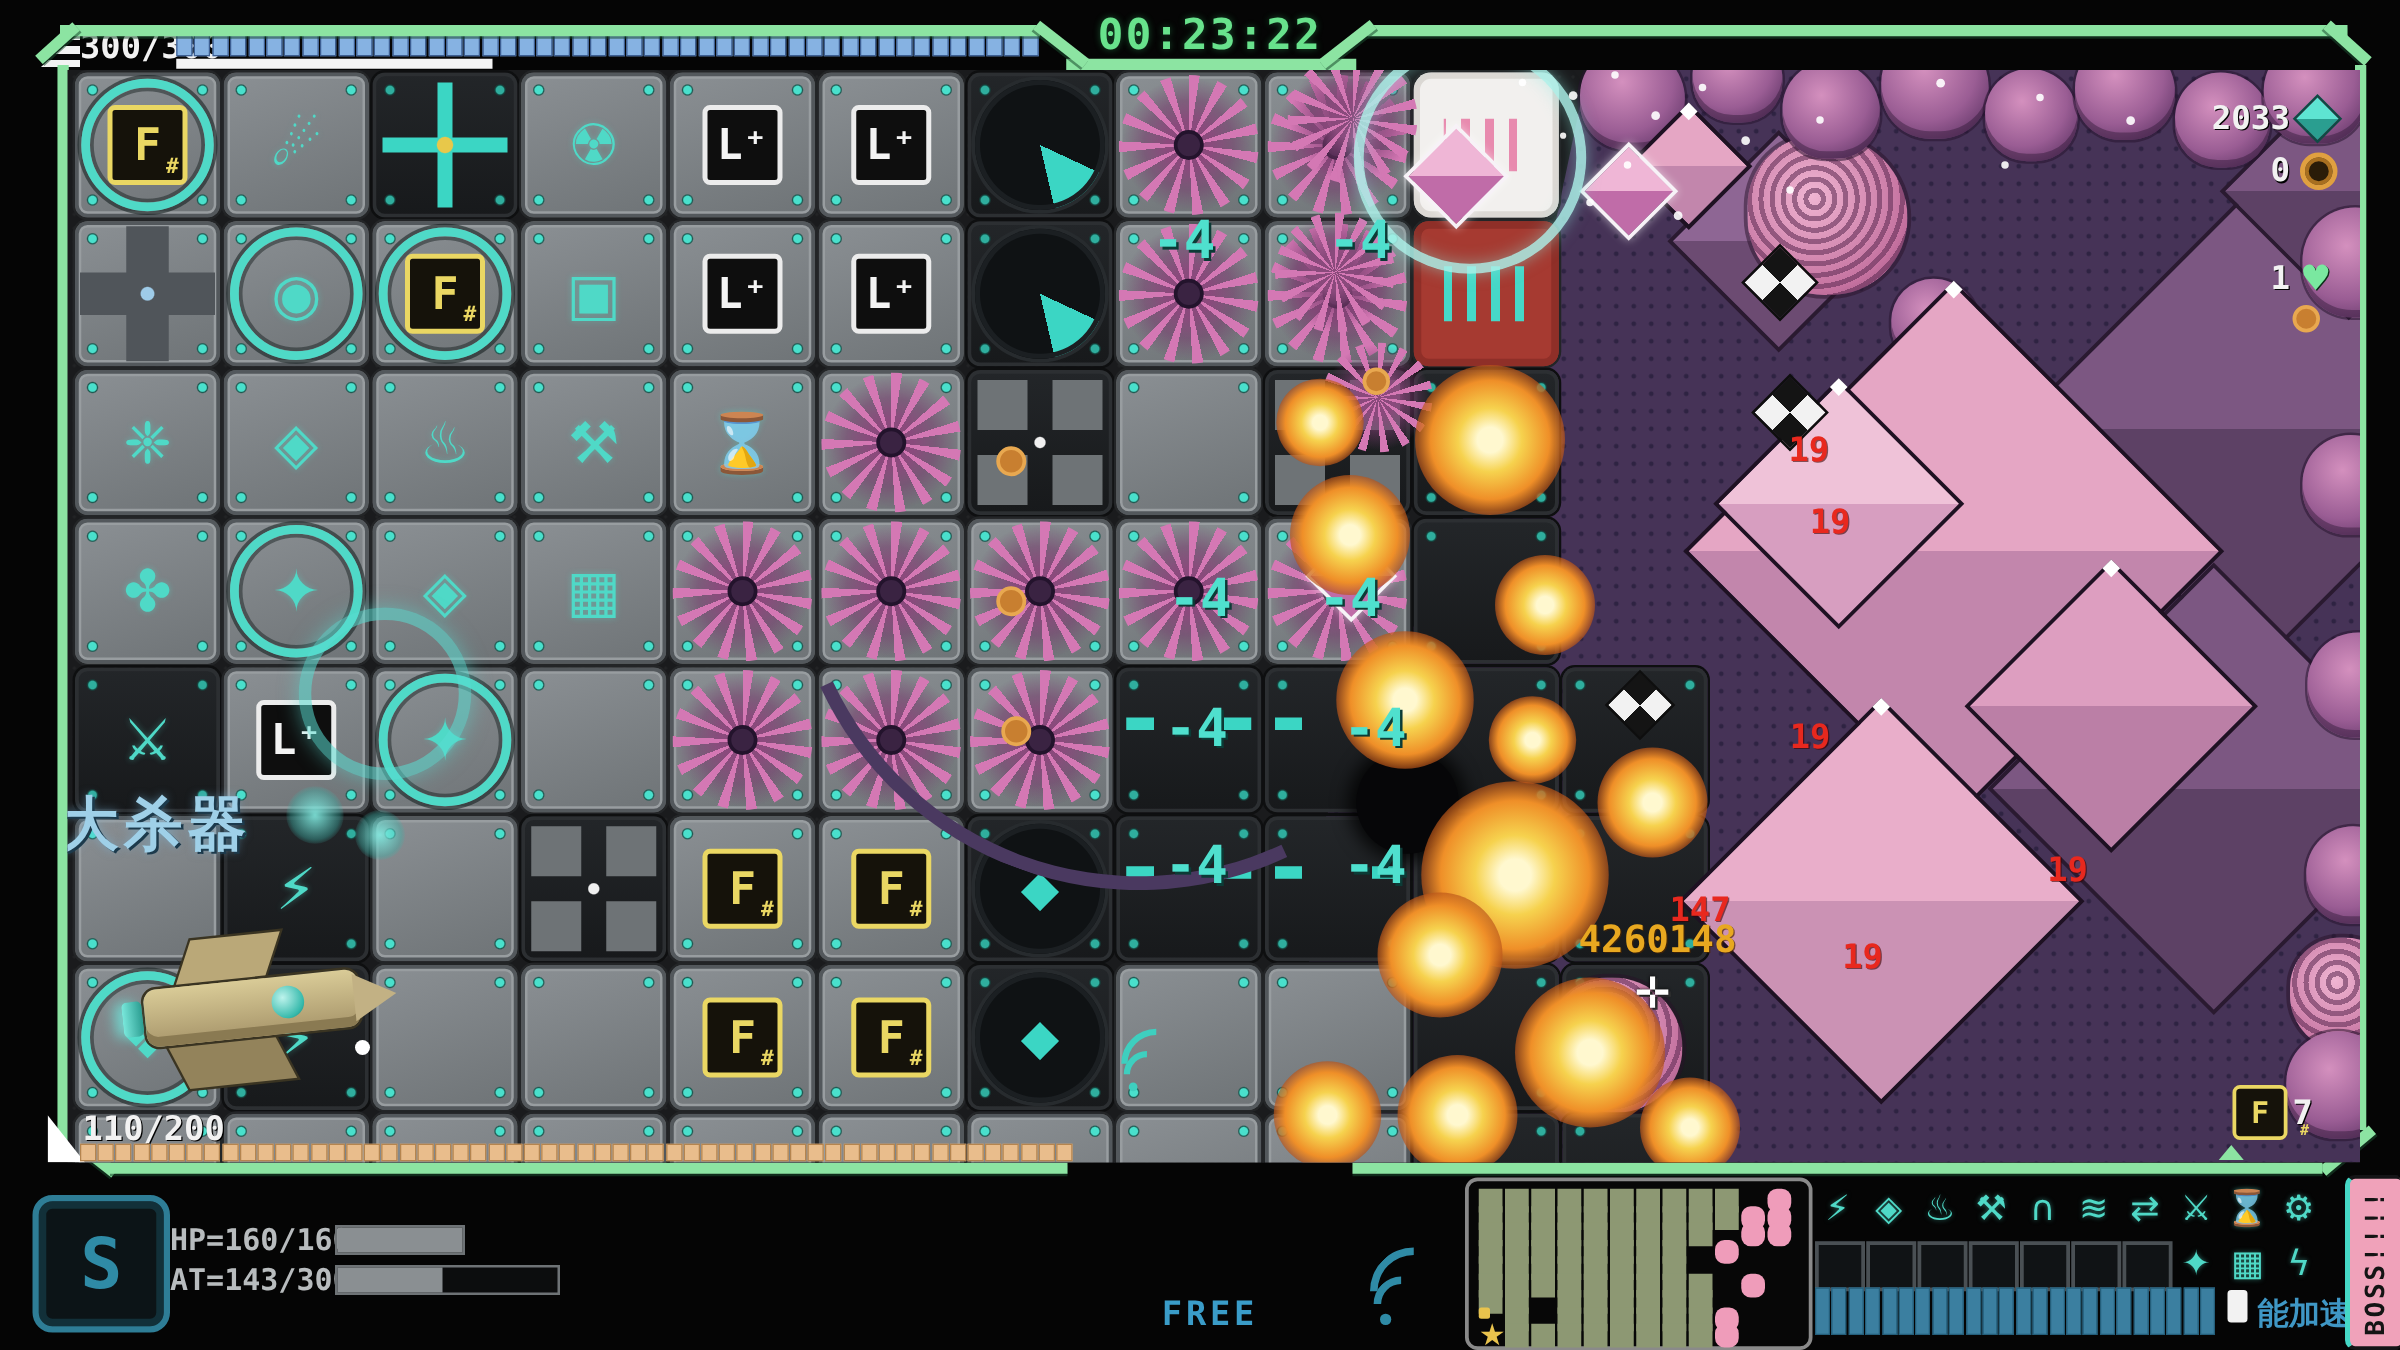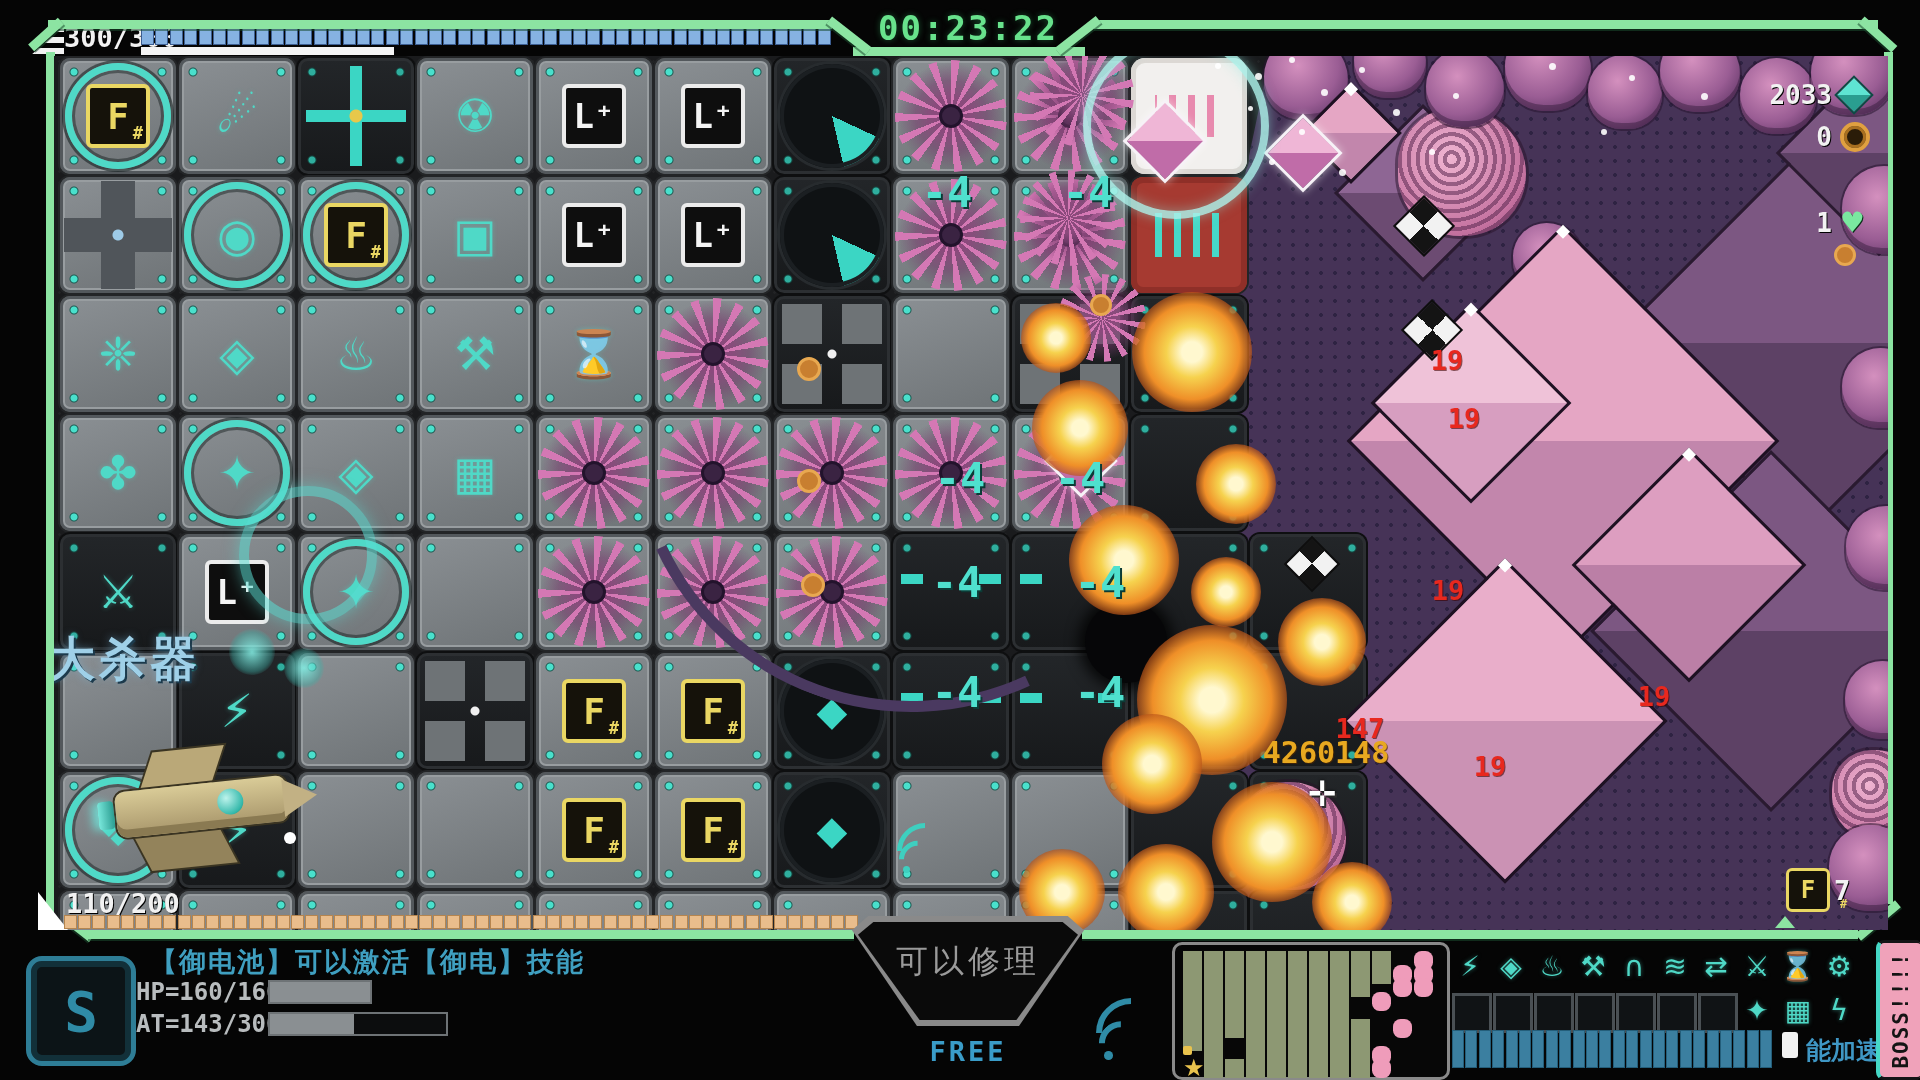--- a/index.html
+++ b/index.html
@@ -670,35 +670,29 @@
     </div>
   <div id="fcount">
     <span class="fbadge">F<i>#</i></span>
     <span class="val">7</span>
   </div>
   <div class="eject"></div>
 
   <div id="core-icon">
       <span>S</span>
     </div>
-  <div id="hint">【御电池】可以激活【御电】技能</div>
   <div class="hprow" style="left:136px;top:978px;">HP=160/160</div>
   <div class="bar" style="left:268px;top:980px;width:100px;">
       <i id="hpfill" style="width: 100%;"></i>
     </div>
   <div class="hprow" style="left:136px;top:1010px;">AT=143/300</div>
   <div class="bar" style="left:268px;top:1012px;width:176px;">
       <i id="atfill" style="width: 48%;"></i>
     </div>
 
-  <div id="hexa">
-    <div class="in">
-        <span>可以修理</span>
-      </div>
-  </div>
   <div id="free">FREE</div>
   <div id="wifi2">
       <span></span>
       <span></span>
       <span></span>
     </div>
 
   <div id="minimap">
       <div class="mm mm-G" style="left: 8px; top: 6px;"></div>
       <div class="mm mm-G" style="left: 29px; top: 6px;"></div>

